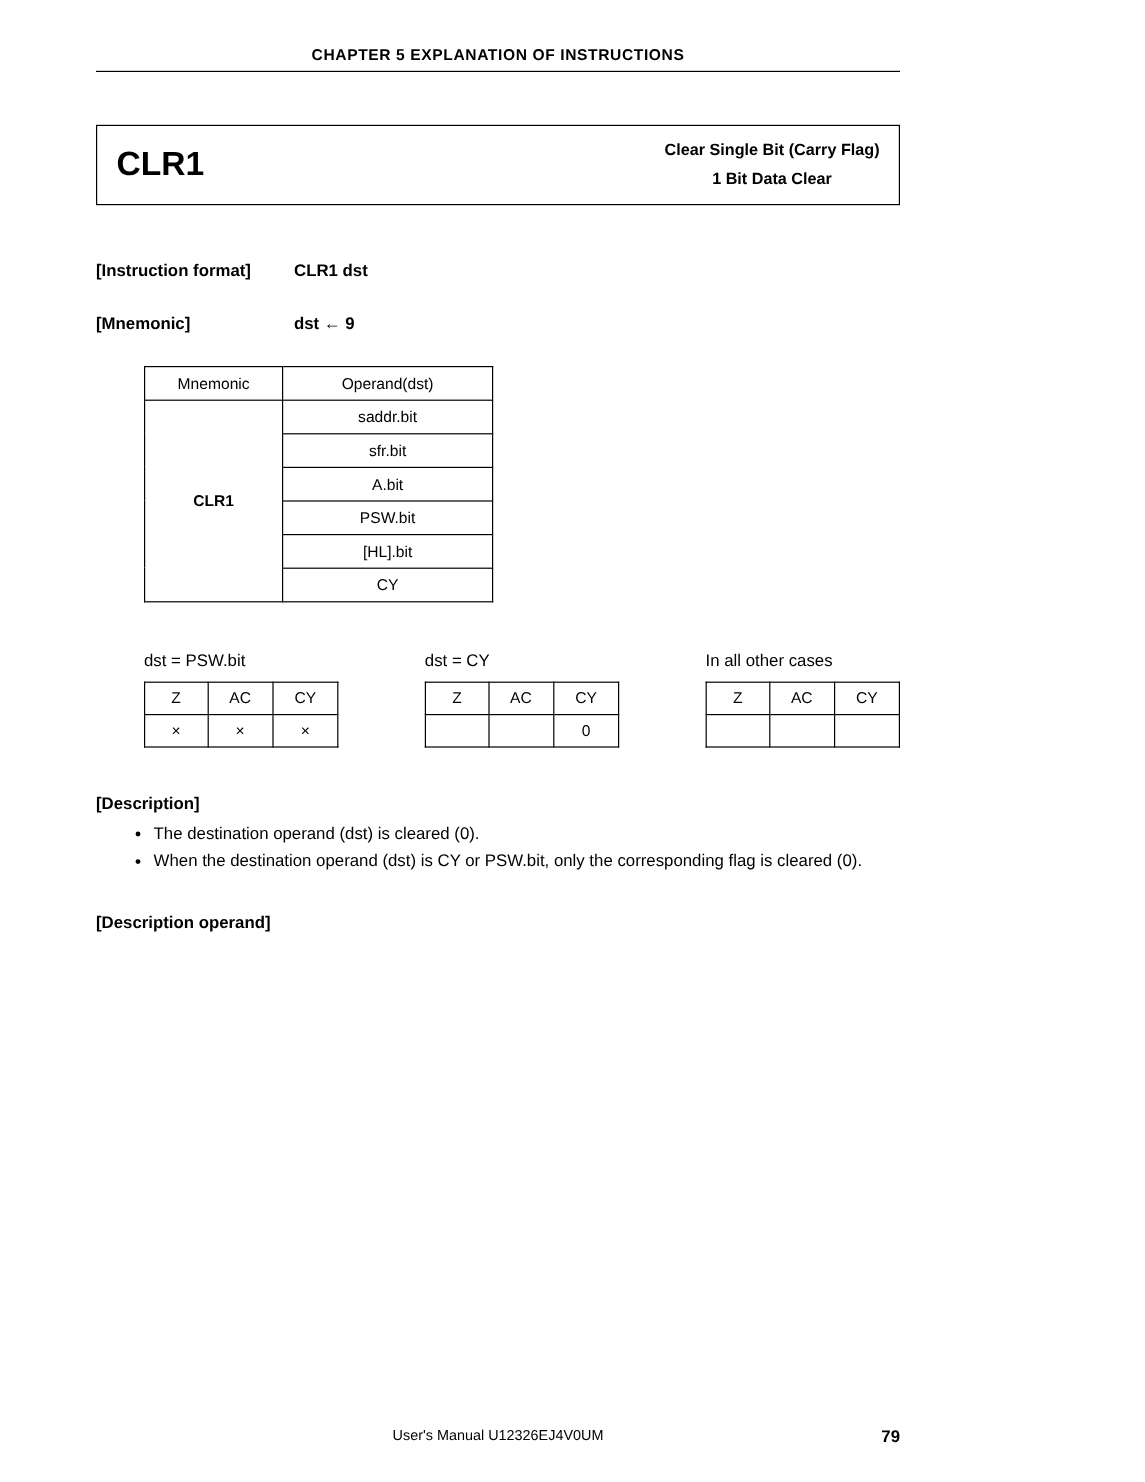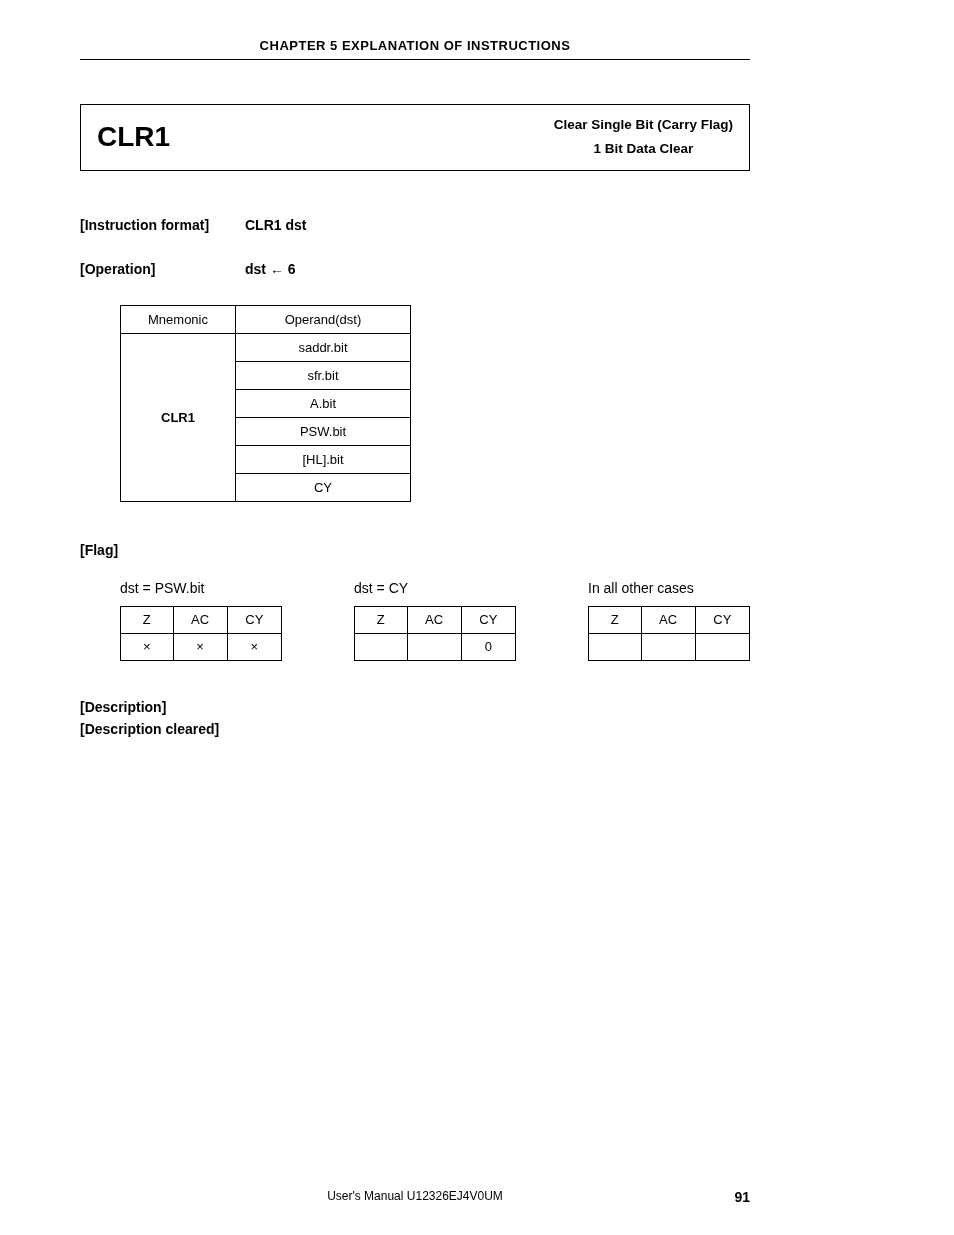--- a/index.html
+++ b/index.html
@@ -161,22 +161,22 @@
       <div>1 Bit Data Clear</div>
     </div>
   </div>
 
   <div class="field-row">
     <div class="field-label">[Instruction format]</div>
     <div class="field-value">CLR1 dst</div>
   </div>
 
   <div class="field-row">
-    <div class="field-label">[Operation]</div>
-    <div class="field-value">dst ← 6</div>
+    <div class="field-label">[Mnemonic]</div>
+    <div class="field-value">dst ← 9</div>
   </div>
 
   <table class="operand-table">
     <tbody>
         <tr>
       <th>Mnemonic</th>
       <th>Operand(dst)</th>
     </tr>
     <tr>
       <td class="mn" rowspan="6">CLR1</td>
@@ -194,21 +194,20 @@
     <tr>
           <td class="op">[HL].bit</td>
         </tr>
     <tr>
           <td class="op">CY</td>
         </tr>
   </tbody>
     </table>
 
   <div class="flag-section">
-    <div class="section-label">[Flag]</div>
     <div class="flag-row">
 
       <div class="flag-group">
         <div class="flag-caption">dst = PSW.bit</div>
         <table class="flag-table">
           <tbody>
               <tr>
             <th>Z</th>
             <th>AC</th>
             <th>CY</th>
@@ -255,21 +254,25 @@
             <td></td>
           </tr>
         </tbody>
           </table>
       </div>
 
     </div>
   </div>
 
   <div class="section-label" style="margin-bottom:6px;">[Description]</div>
-
-  <div class="section-label" style="margin-bottom:10px;">[Description cleared]</div>
+  <ul class="desc-list">
+    <li>The destination operand (dst) is cleared (0).</li>
+    <li>When the destination operand (dst) is CY or PSW.bit, only the corresponding flag is cleared (0).</li>
+  </ul>
+
+  <div class="section-label" style="margin-bottom:10px;">[Description operand]</div>
 
   <div class="footer">
     <div class="center">User's Manual  U12326EJ4V0UM</div>
-    <div class="page-num">91</div>
+    <div class="page-num">79</div>
   </div>
 
 </div>
 
 </body></html>

